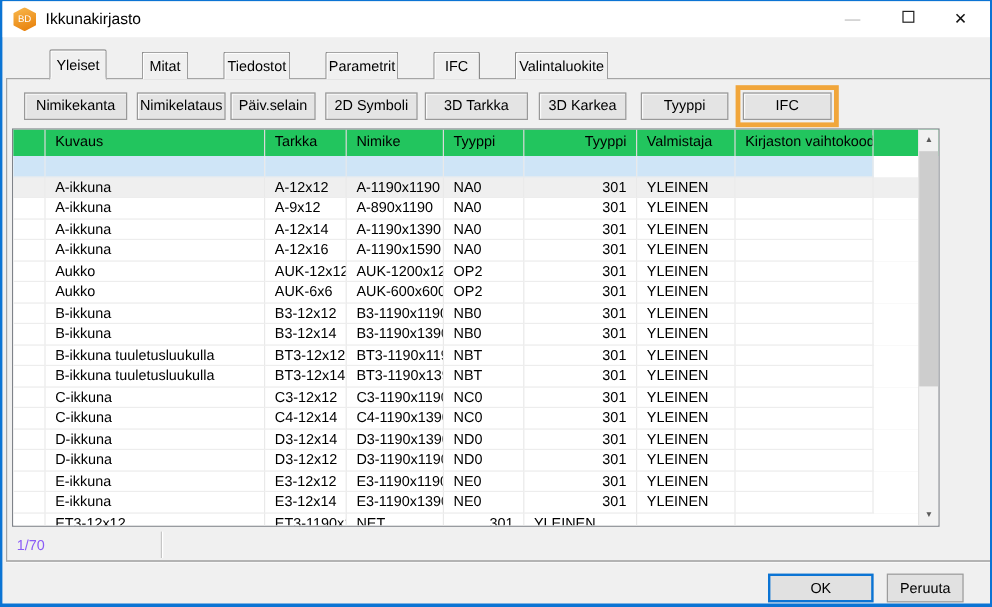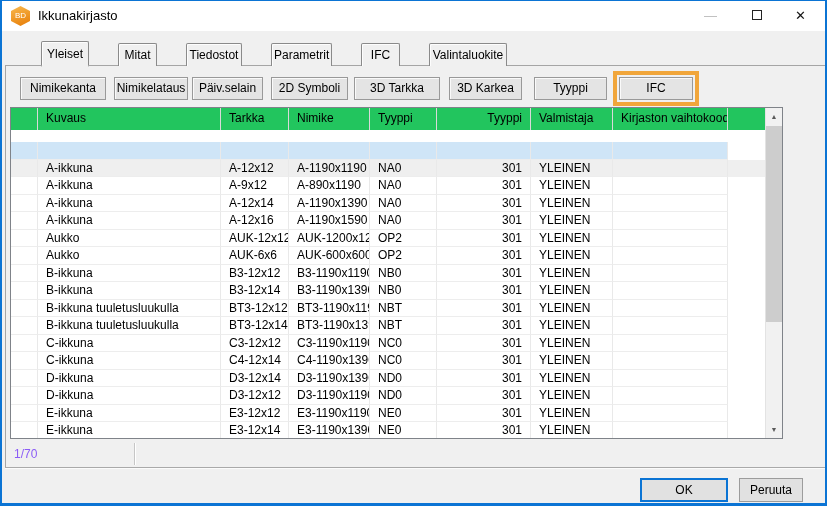--- a/index.html
+++ b/index.html
@@ -41,21 +41,21 @@
   .tool-btn:nth-child(7){left:532px;width:73px}
   .tool-btn:nth-child(8){left:617px;width:74px}
   .ifc-highlight{position:absolute;left:611px;top:70px;width:86px;height:35px;
     border:4px solid #f1a63b;z-index:4;pointer-events:none;}
   
   .table{position:absolute;left:8px;top:106px;width:773px;height:332px;
     border:1px solid #7f8389;background:#fff;overflow:hidden;}
   .thead{display:flex;height:22px;background:#22c55e;}
   .thead .cell{border-right:1px solid #d9d9d9;line-height:21px;}
   .thead::after{content:"";flex:1;}
-  .tbody{position:absolute;left:0;top:22px;right:17px;bottom:0;overflow:hidden;background:#e5e5e5;margin-top:12px;}
+  .tbody{position:absolute;left:0;top:22px;right:17px;bottom:0;overflow:hidden;background:#e5e5e5;}
   .trow{display:flex;height:17.5px;background:#fff;}
   .trow::after{content:"";flex:1;}
   .trow.selected .cell{background:#cfe5f7;}
   .trow.current{background:#efefef;}
   .trow.current .cell{background:#efefef;}
   .cell{font-size:12px;color:#000;padding-left:8px;white-space:nowrap;overflow:hidden;
     line-height:17.5px;flex:none;}
   .trow .cell{border-right:1px solid #e9e9e9;border-bottom:1px solid #ededed;}
   .cell.right{text-align:right;padding-left:0;padding-right:8px;}
   .cell:nth-child(1){width:27px;padding:0;}

